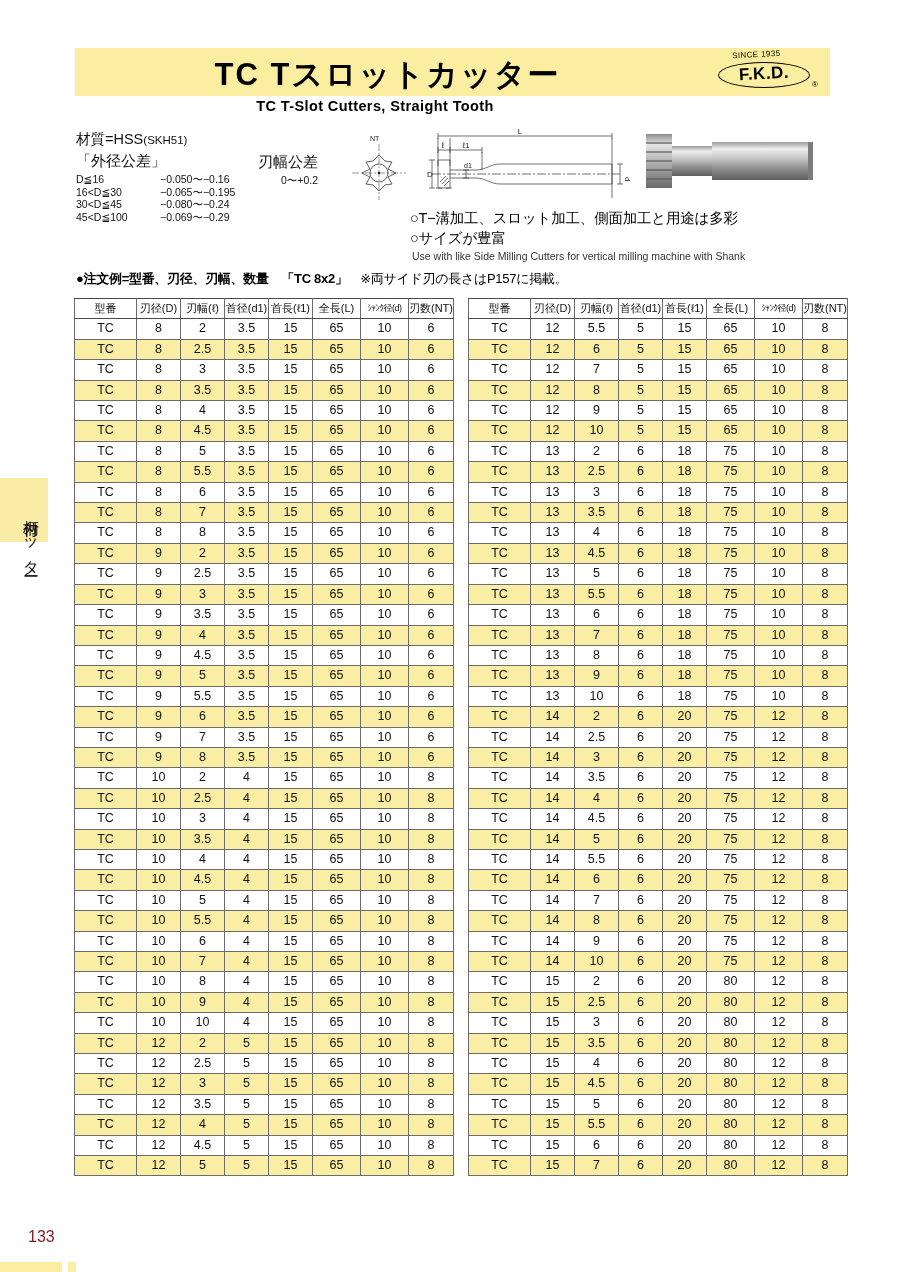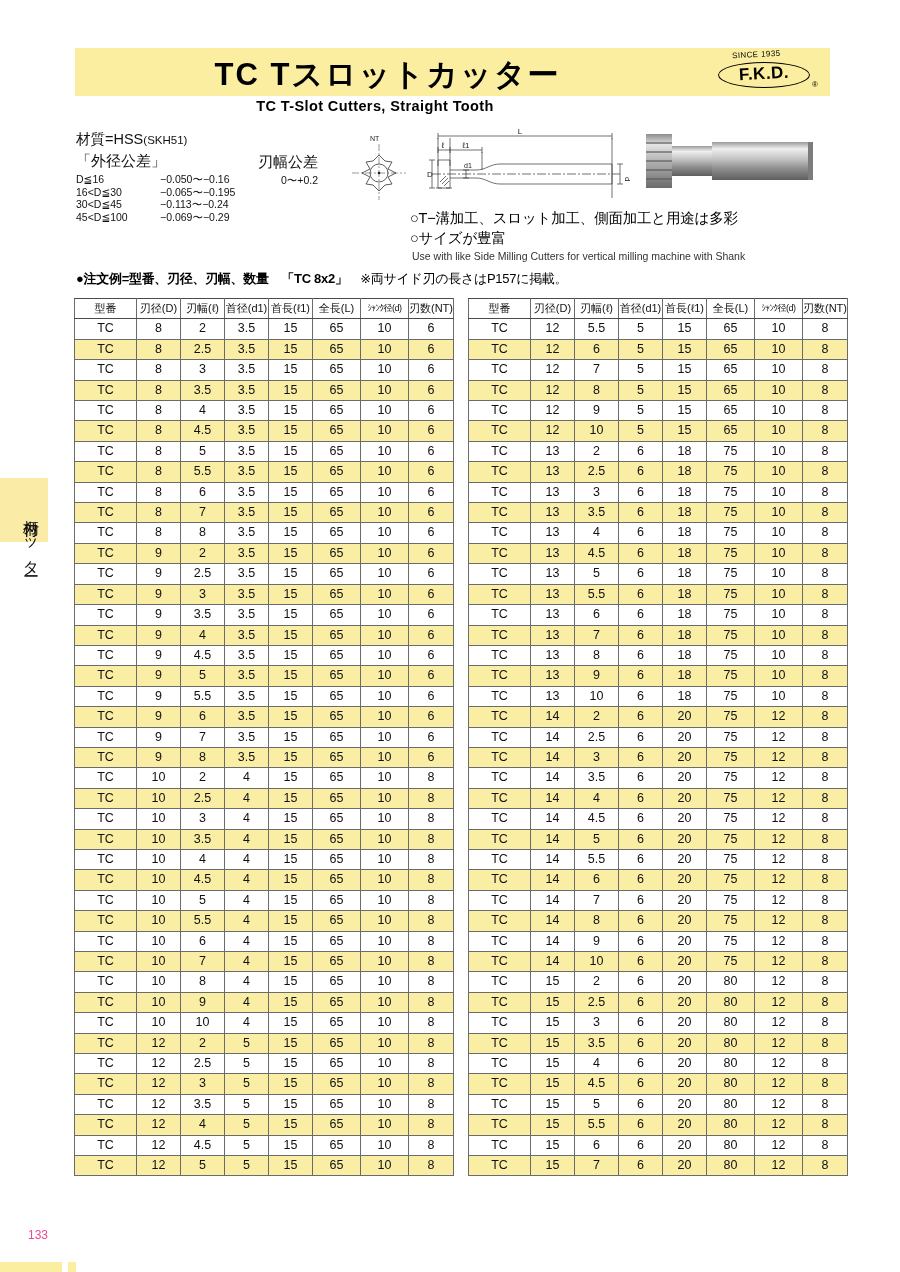--- a/index.html
+++ b/index.html
@@ -149,21 +149,21 @@
   .col-w      { width: 44px; }
   .col-d1     { width: 44px; }
   .col-l1     { width: 44px; }
   .col-L      { width: 48px; }
   .col-shank  { width: 48px; }
   .col-nt     { width: 44px; }
 
   
   #page-number {
     position: absolute; left: 28px; top: 1228px;
-    font-size: 12px; color: #ec4899;
+    font-size: 16px; color: #7f1d1d;
   }
   #footer-bar {
     position: absolute; left: 0; top: 1262px;
     width: 62px; height: 10px; background: #fbeea0;
   }
   #footer-bar2 {
     position: absolute; left: 68px; top: 1262px;
     width: 8px; height: 10px; background: #fbeea0;
   }
 </style>
@@ -193,21 +193,21 @@
     <div class="row">
       <span class="k">D≦16</span>
       <span class="v">−0.050〜−0.16</span>
     </div>
     <div class="row">
       <span class="k">16&lt;D≦30</span>
       <span class="v">−0.065〜−0.195</span>
     </div>
     <div class="row">
       <span class="k">30&lt;D≦45</span>
-      <span class="v">−0.113〜−0.24</span>
+      <span class="v">−0.080〜−0.24</span>
     </div>
     <div class="row">
       <span class="k">45&lt;D≦100</span>
       <span class="v">−0.069〜−0.29</span>
     </div>
   </div>
 </div>
 
 <div id="blade-tol">
   <div class="bt-title">刃幅公差</div>

